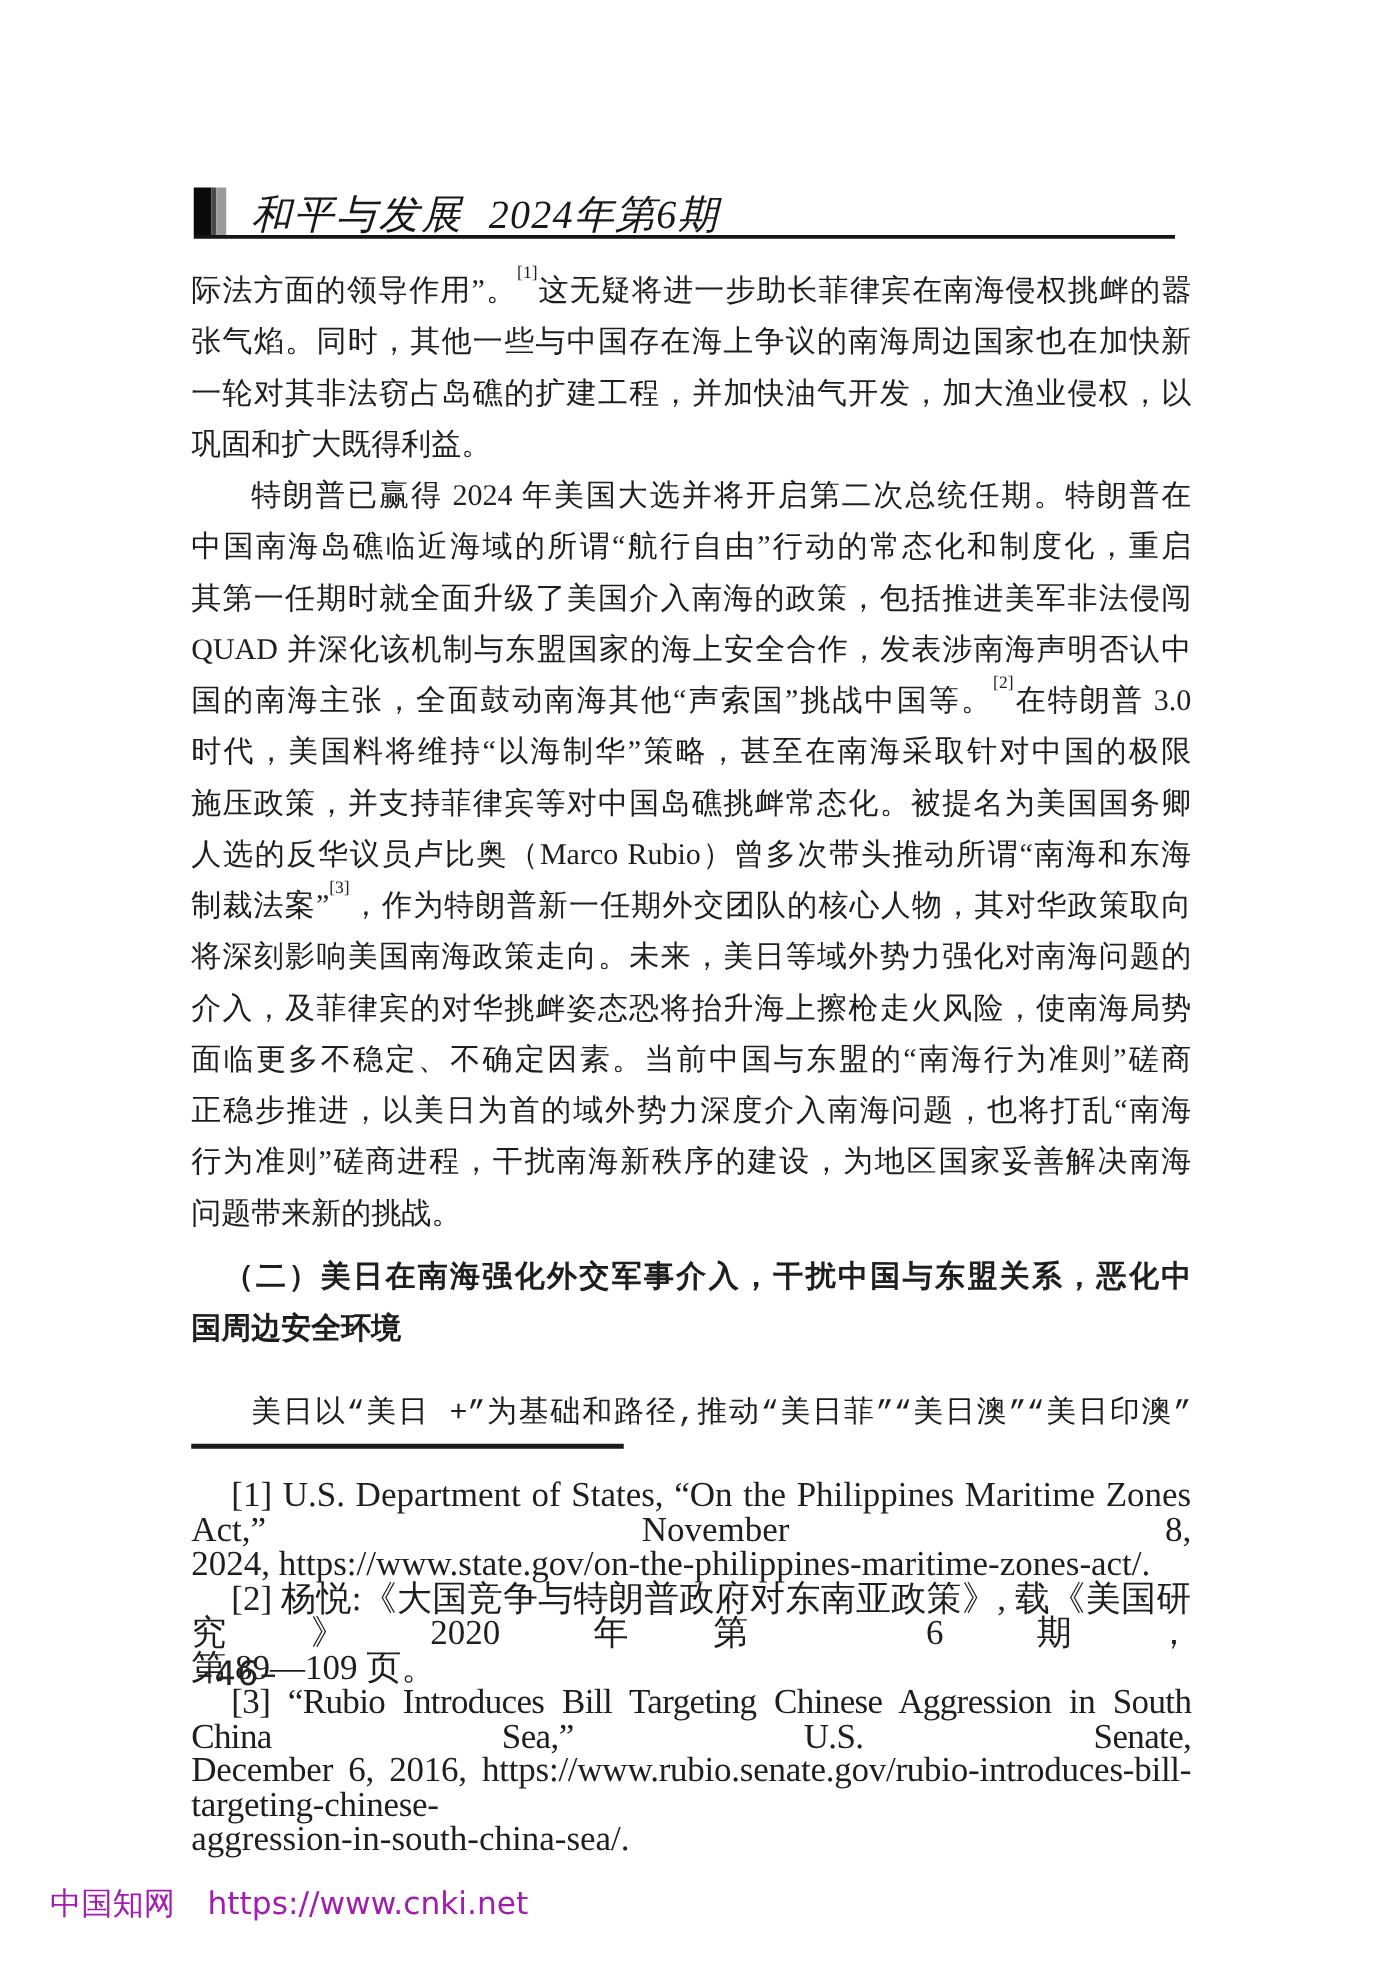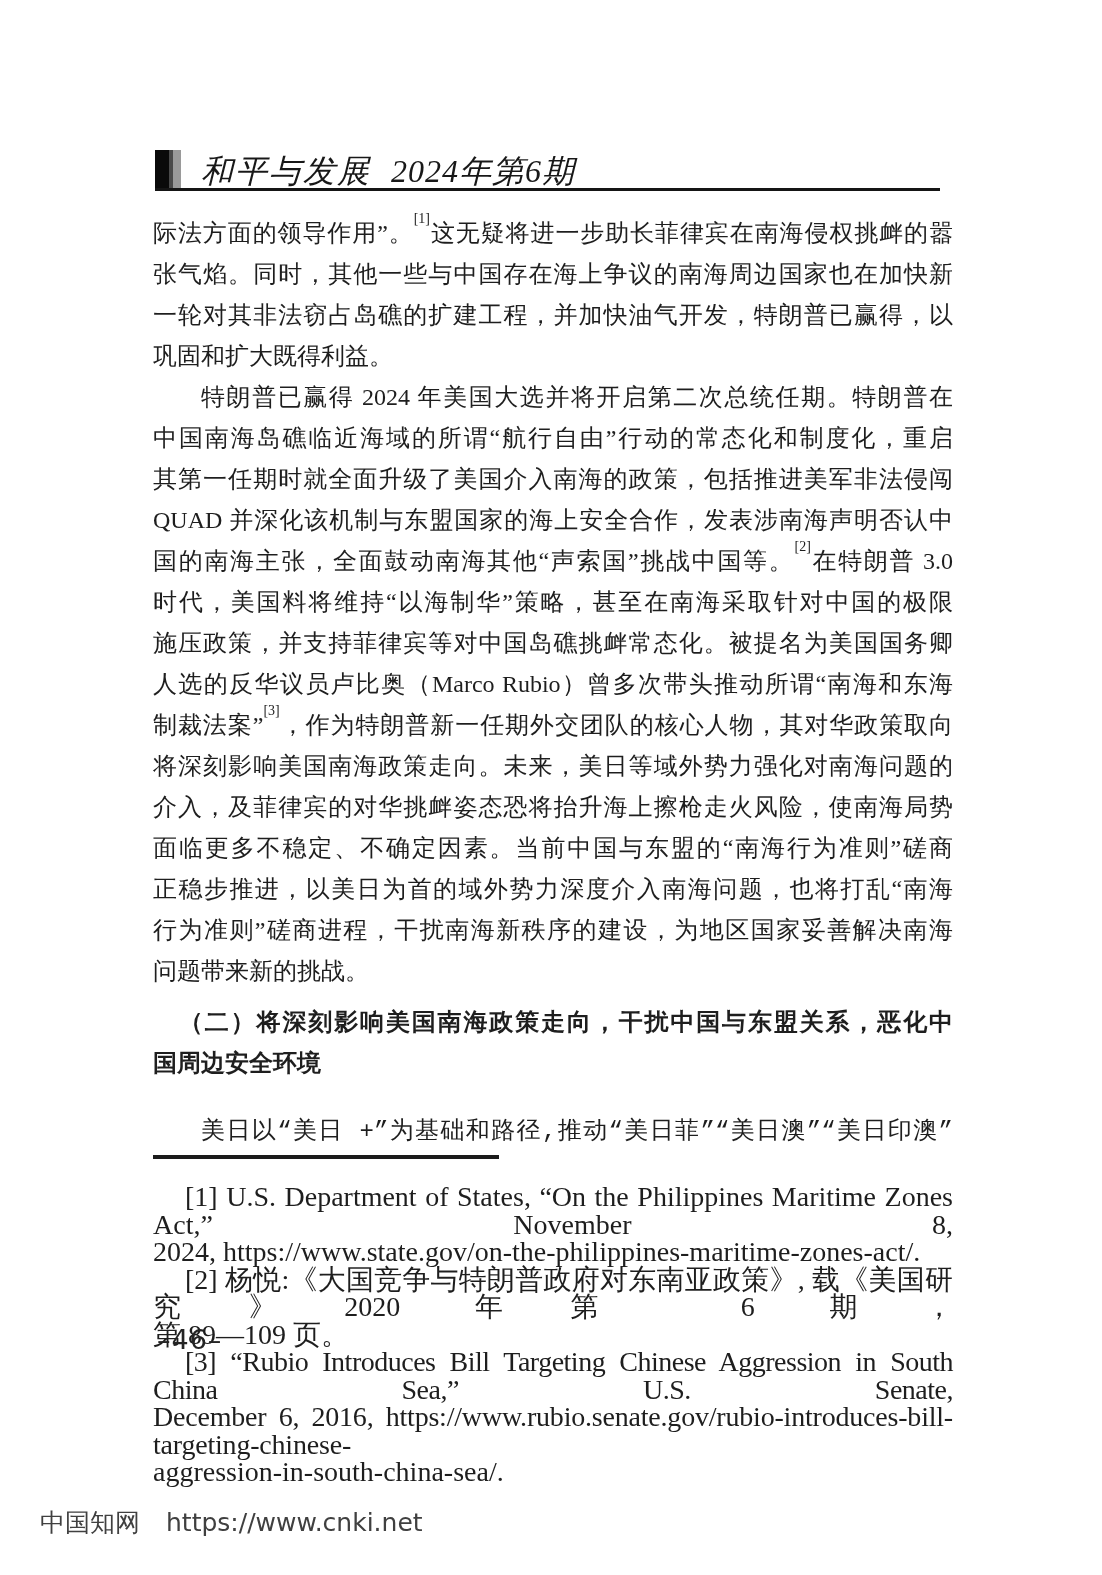--- a/index.html
+++ b/index.html
@@ -38,21 +38,21 @@
   .footnotes .ln.ind { text-indent:32px; }
   .t1 { letter-spacing:-0.2px; }
   .t2 { letter-spacing:-0.5px; }
 
   
   .pagenum {
     position:absolute; left:157px; top:1324px; color:#242424;
     font-family:"DejaVu Sans","Liberation Sans",sans-serif; font-size:27px; letter-spacing:1px;
   }
   .watermark {
-    position:absolute; left:40px; top:1506px; color:#404040; white-space:nowrap;
+    position:absolute; left:40px; top:1506px; color:#a21caf; white-space:nowrap;
     font-family:"DejaVu Sans","Liberation Sans",sans-serif; font-size:25px;
   }
   .watermark .url { margin-left:26px; }
 </style>
 </head>
 <body>
 
 <div class="page">
 
   <div class="jheader">
@@ -65,42 +65,42 @@
       <span>和平与发展</span><span class="issue">2024年第6期</span>
     </div>
     <div class="hrule"></div>
   </div>
 
   <div class="content">
     <div class="bodytext">
       <div class="para">
           <div class="ln"><span>际法方面的领导作用”。</span><sup>[1]</sup><span>这无疑将进一步助长菲律宾在南海侵权挑衅的嚣</span></div>
           <div class="ln"><span>张气焰。同时，其他一些与中国存在海上争议的南海周边国家也在加快新</span></div>
-          <div class="ln"><span>一轮对其非法窃占岛礁的扩建工程，并加快油气开发，特朗普已赢得，以</span></div>
+          <div class="ln"><span>一轮对其非法窃占岛礁的扩建工程，并加快油气开发，加大渔业侵权，以</span></div>
           <div class="ln last"><span>巩固和扩大既得利益。</span></div>
         </div>
       <div class="para">
           <div class="ln ind"><span>特朗普已赢得 2024 年美国大选并将开启第二次总统任期。特朗普在</span></div>
           <div class="ln"><span>中国南海岛礁临近海域的所谓“航行自由”行动的常态化和制度化，重启</span></div>
           <div class="ln"><span>其第一任期时就全面升级了美国介入南海的政策，包括推进美军非法侵闯</span></div>
           <div class="ln"><span>QUAD 并深化该机制与东盟国家的海上安全合作，发表涉南海声明否认中</span></div>
           <div class="ln"><span>国的南海主张，全面鼓动南海其他“声索国”挑战中国等。</span><sup>[2]</sup><span>在特朗普 3.0</span></div>
           <div class="ln"><span>时代，美国料将维持“以海制华”策略，甚至在南海采取针对中国的极限</span></div>
           <div class="ln"><span>施压政策，并支持菲律宾等对中国岛礁挑衅常态化。被提名为美国国务卿</span></div>
           <div class="ln"><span>人选的反华议员卢比奥（Marco Rubio）曾多次带头推动所谓“南海和东海</span></div>
           <div class="ln"><span>制裁法案”</span><sup>[3]</sup><span>，作为特朗普新一任期外交团队的核心人物，其对华政策取向</span></div>
           <div class="ln"><span>将深刻影响美国南海政策走向。未来，美日等域外势力强化对南海问题的</span></div>
           <div class="ln"><span>介入，及菲律宾的对华挑衅姿态恐将抬升海上擦枪走火风险，使南海局势</span></div>
           <div class="ln"><span>面临更多不稳定、不确定因素。当前中国与东盟的“南海行为准则”磋商</span></div>
           <div class="ln"><span>正稳步推进，以美日为首的域外势力深度介入南海问题，也将打乱“南海</span></div>
           <div class="ln"><span>行为准则”磋商进程，干扰南海新秩序的建设，为地区国家妥善解决南海</span></div>
           <div class="ln last"><span>问题带来新的挑战。</span></div>
         </div>
       <div class="heading-block">
-          <div class="ln ind"><span>（二）将深刻影响美国南海政策走向，干扰中国与东盟关系，恶化中</span></div>
+          <div class="ln ind"><span>（二）美日在南海强化外交军事介入，干扰中国与东盟关系，恶化中</span></div>
           <div class="ln last"><span>国周边安全环境</span></div>
         </div>
       <div class="para p3">
           <div class="ln ind"><span>美日以“美日 +”为基础和路径,推动“美日菲”“美日澳”“美日印澳”</span></div>
         </div>
     </div>
 
     <div class="fnsep"></div>
 
     <div class="footnotes">

